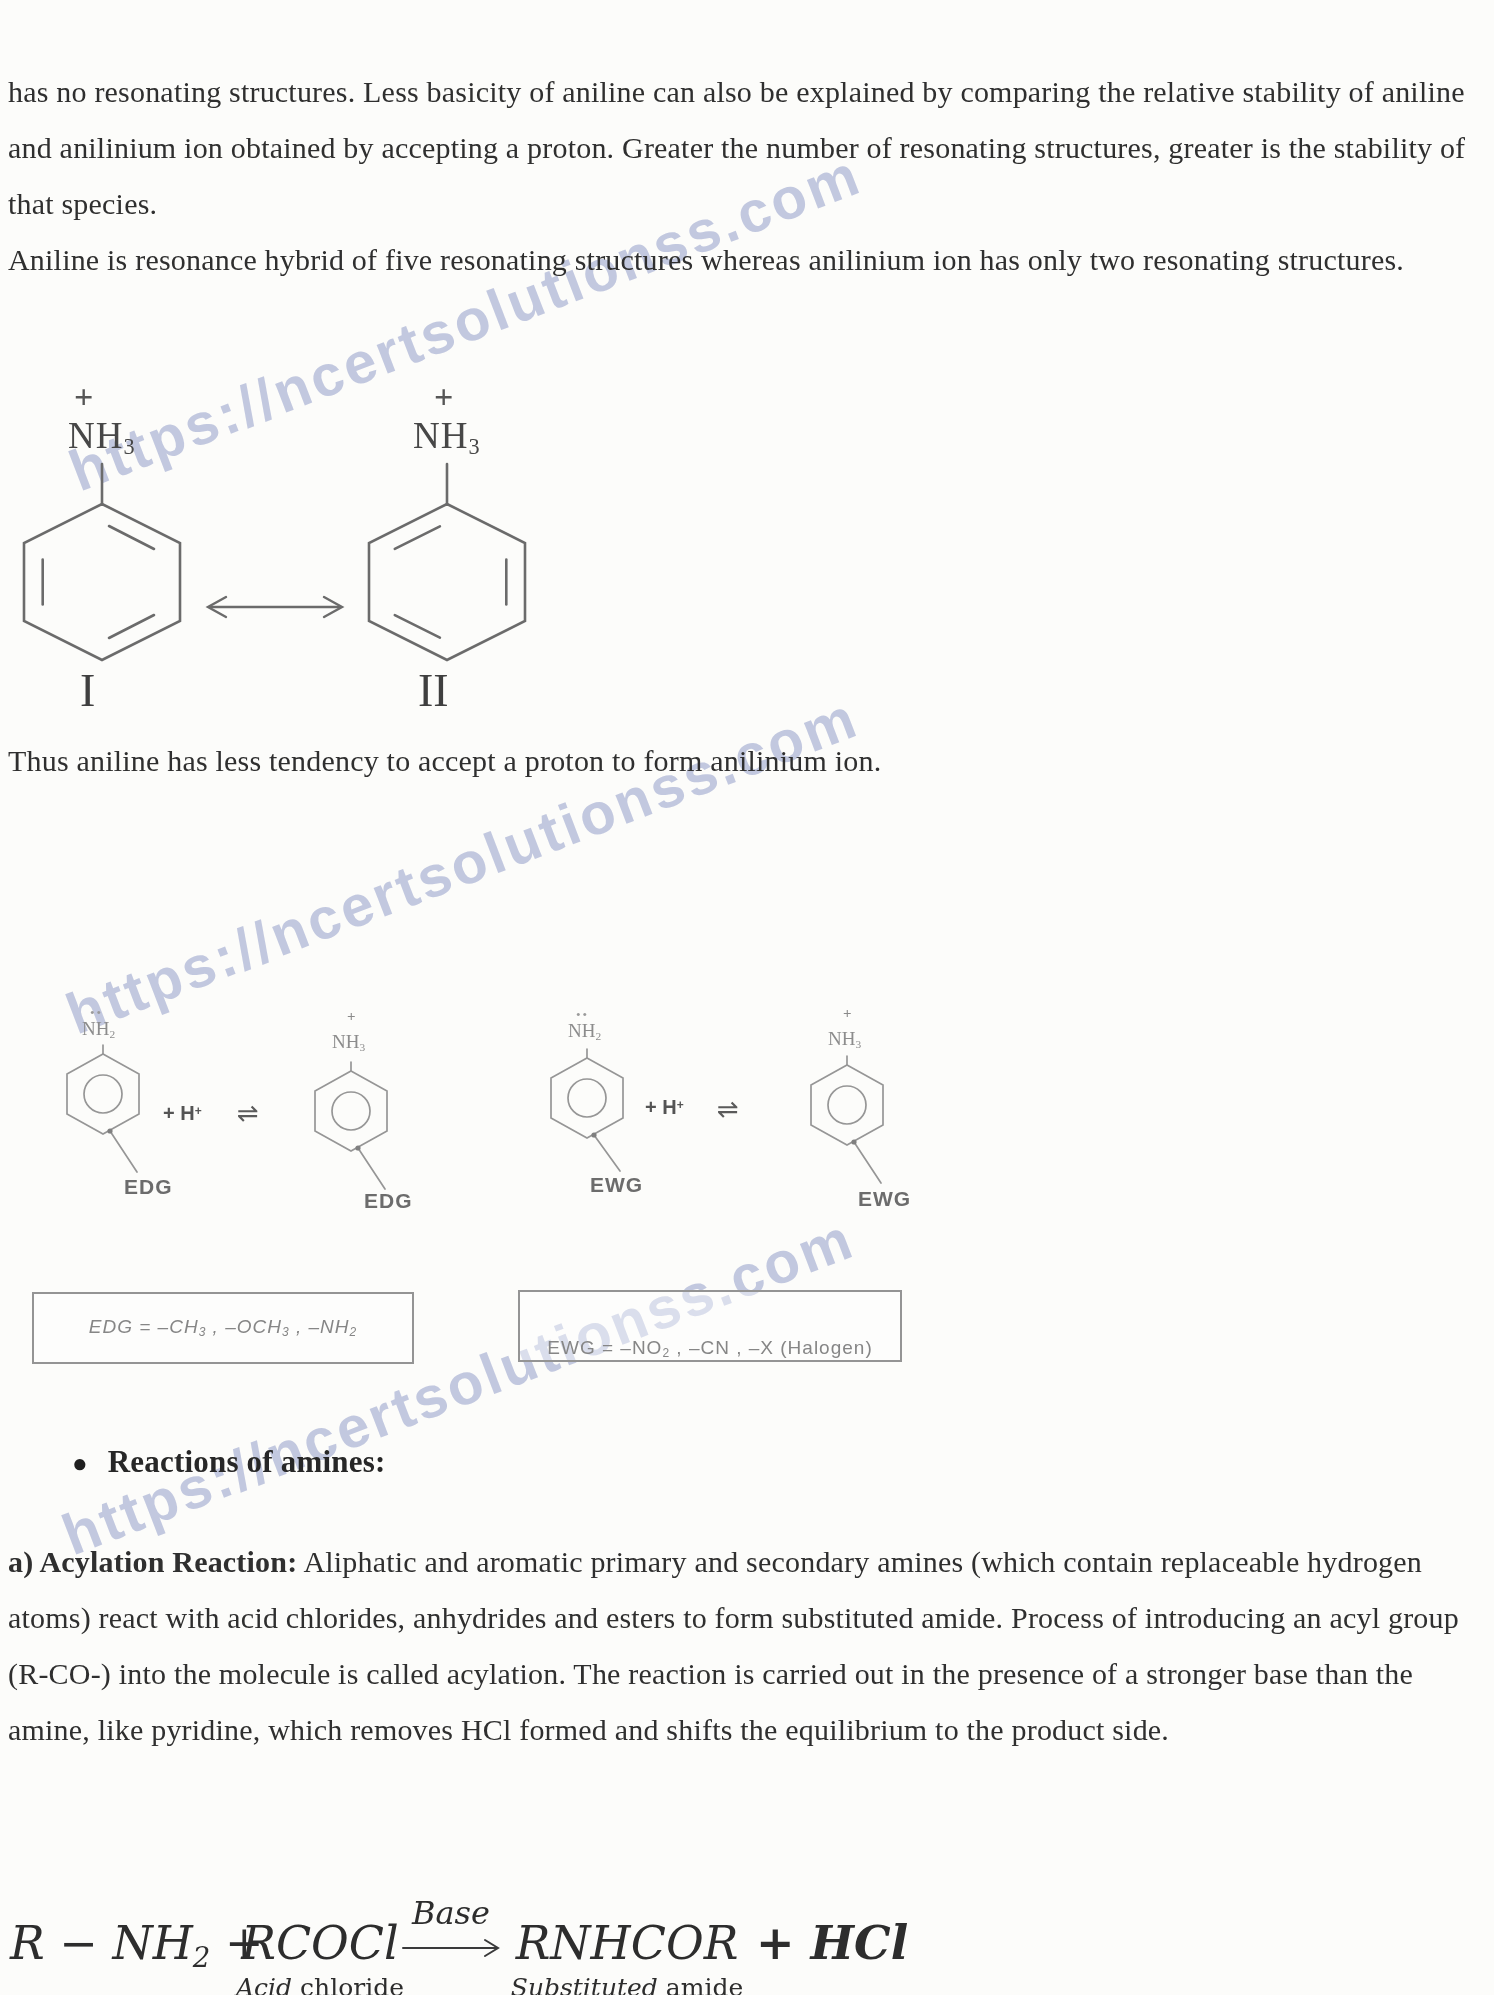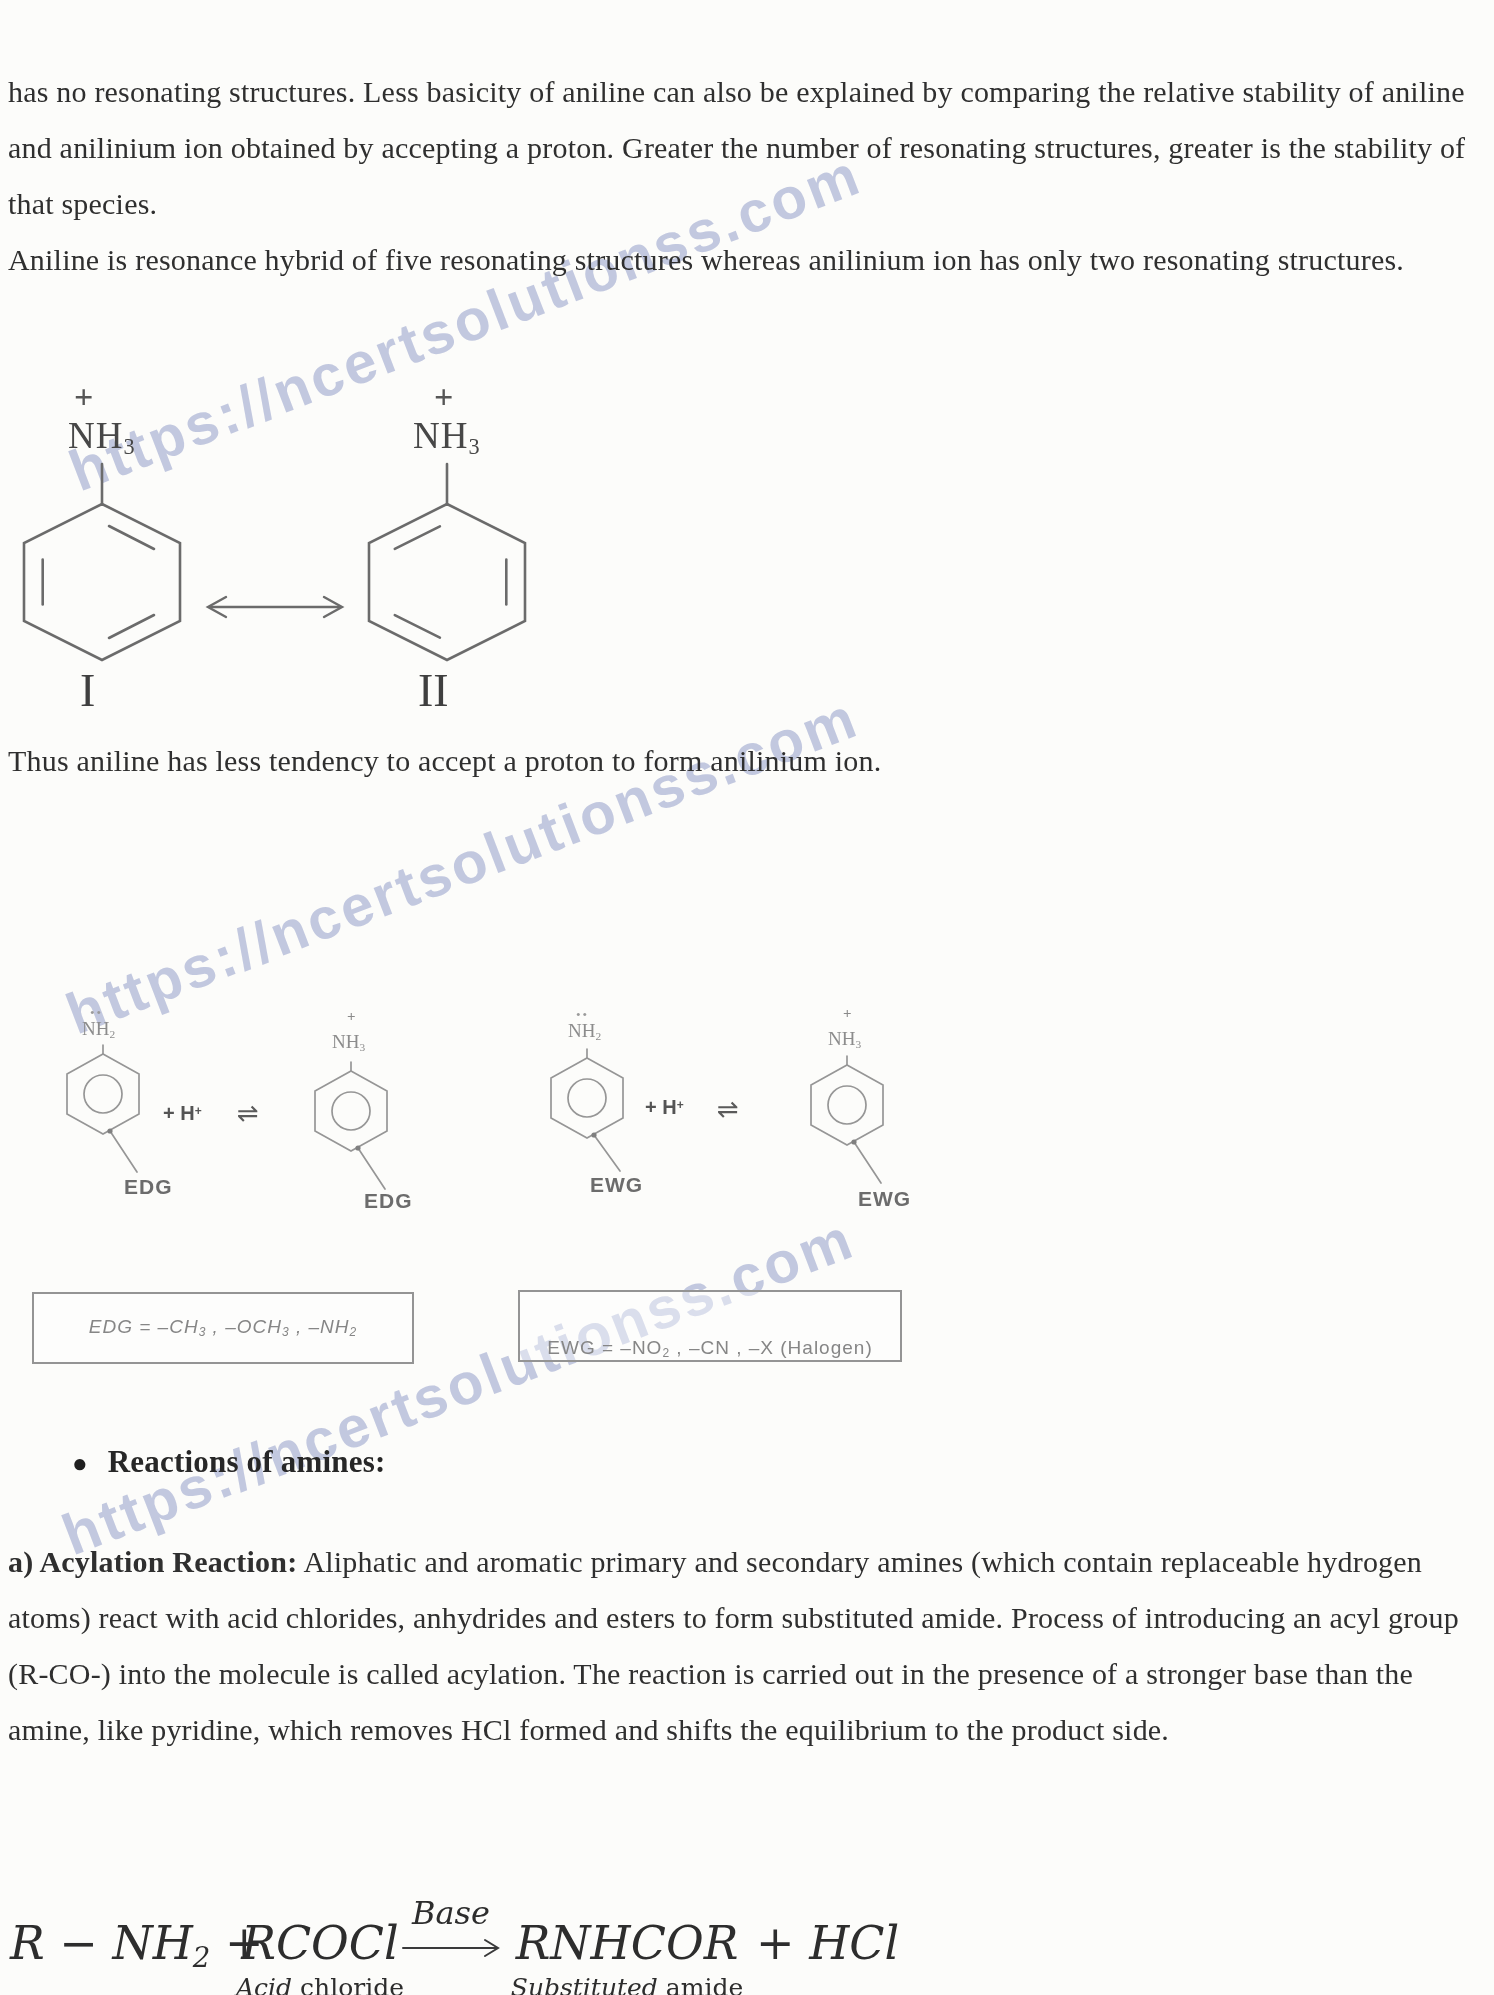--- a/index.html
+++ b/index.html
@@ -192,17 +192,17 @@
       <svg class="abs" style="left:400px; top:1933px;" width="102" height="30" viewBox="0 0 102 30">
         <g stroke="#3a3a3a" stroke-width="2" fill="none" stroke-linecap="round">
           <line x1="3" y1="15" x2="97" y2="15"></line>
           <polyline points="85,7 98,15 85,23"></polyline>
         </g>
       </svg>
       <span class="eq eq-stack" style="left:508px; top:1916px; width:238px;">
         <span class="eq-main">RNHCOR</span>
         <span class="eq-label"><span>Substituted</span><span style="font-style: normal;"> amide</span></span>
       </span>
-      <span class="eq eq-main" style="left:756px; top:1916px;">+ HCl</span>
+      <span class="eq eq-main" style="left:756px; top:1916px;font-weight:bold;">+ HCl</span>
     </div>
 
   </div>
 </div>
 
 </body></html>

